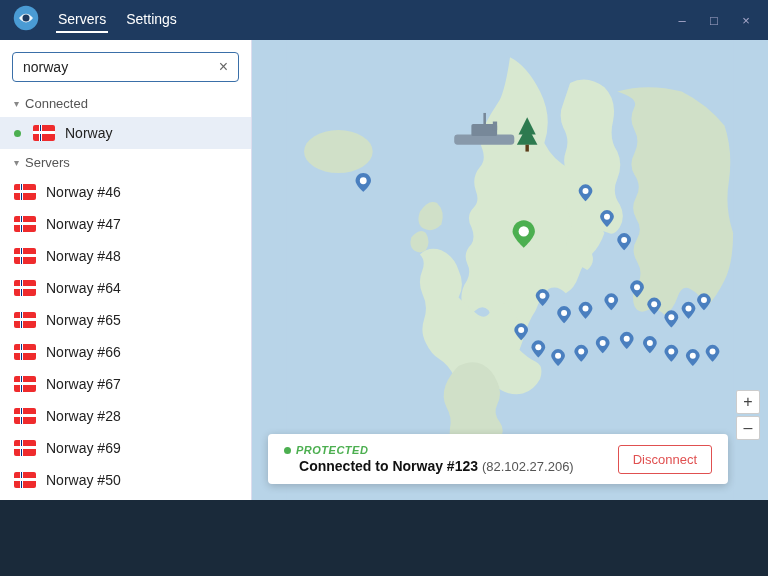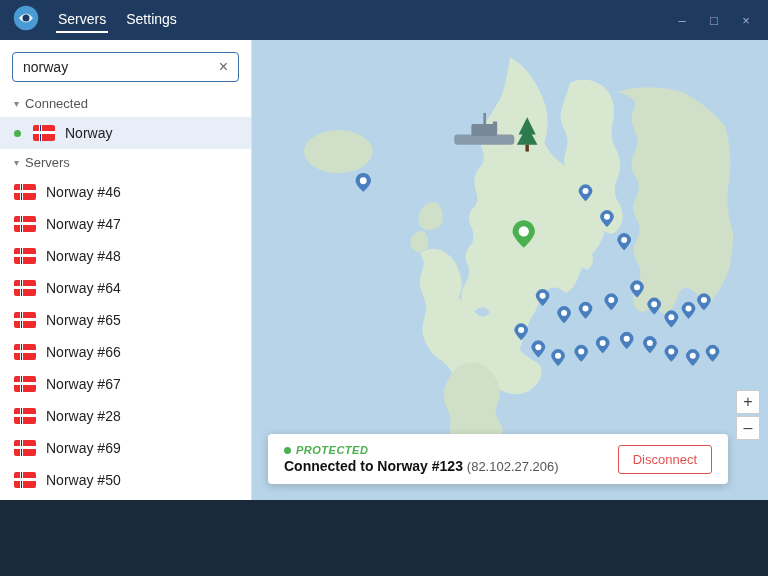--- a/index.html
+++ b/index.html
@@ -179,30 +179,32 @@
       width: 7px;
       height: 7px;
       border-radius: 50%;
       background: #4caf50;
     }
     .status-connected {
       font-size: 14px;
       font-weight: 600;
       color: #111;
       margin-top: 2px;
+      text-align: right;
     }
     .disconnect-btn {
       background: #fff;
       border: 1.5px solid #e05050;
       color: #e05050;
       padding: 6px 14px;
       border-radius: 3px;
       font-size: 13px;
       cursor: pointer;
       font-weight: 500;
+      margin-left: 44px;
     }
 
     
     .zoom-btns {
       position: absolute;
       right: 8px;
       bottom: 60px;
       display: flex;
       flex-direction: column;
       gap: 2px;

